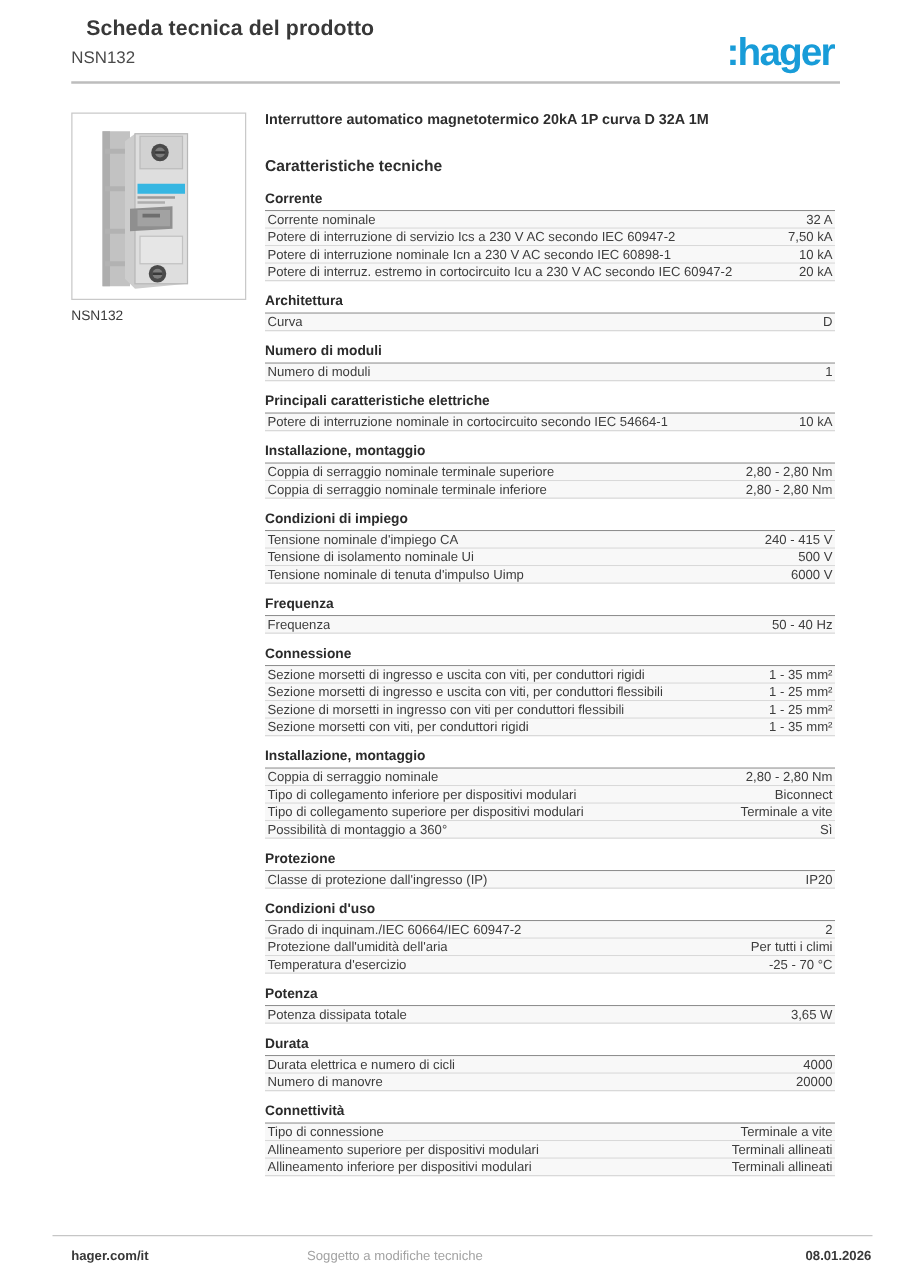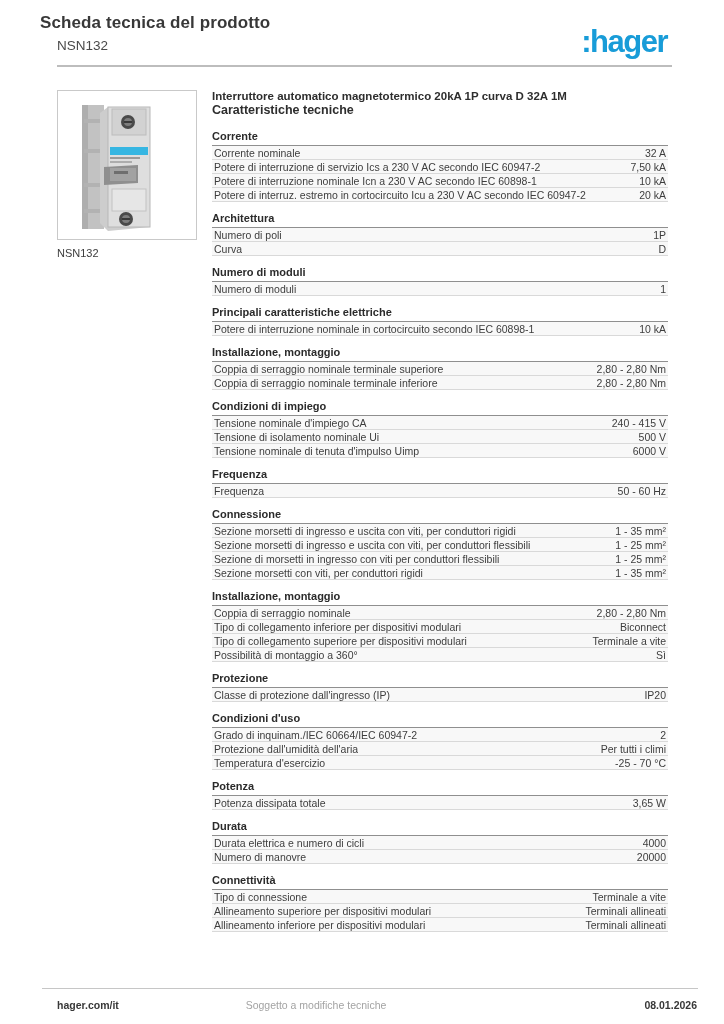--- a/index.html
+++ b/index.html
@@ -1,31 +1,31 @@
 <!DOCTYPE html>
 <html><head>
 <meta charset="utf-8">
 <style>
   html,body { margin:0; padding:0; }
   body {
     width:724px; height:1024px; position:relative; background:#ffffff;
     font-family:"Liberation Sans", sans-serif; color:#3c3c3c; overflow:hidden;
   }
   
-  .header-title { position:absolute; left:40px; top:13px; font-size:17px; font-weight:bold; color:#383838; letter-spacing:0.1px; }
+  .header-title { position:absolute; left:69px; top:13px; font-size:17px; font-weight:bold; color:#383838; letter-spacing:0.1px; }
   .header-sub   { position:absolute; left:57px; top:38px; font-size:13.5px; color:#4a4a4a; }
   .logo         { position:absolute; right:57px; top:24px; font-size:31px; font-weight:bold; color:#189cd8; letter-spacing:-1.5px; }
   .header-rule  { position:absolute; left:57px; top:65px; width:615px; height:2px; background:#bdbdbd; }
   
   .image-box { position:absolute; left:57px; top:90px; width:140px; height:150px; border:1px solid #c9c9c9; box-sizing:border-box; background:#fff; }
   .image-caption { position:absolute; left:57px; top:247px; font-size:11px; color:#3c3c3c; }
   
   .content { position:absolute; left:212px; top:90px; width:456px; }
   .product-title { font-size:11.5px; font-weight:bold; color:#2e2e2e; line-height:13px; }
-  .char-title { font-size:12.5px; font-weight:bold; color:#2e2e2e; }
+  .char-title { margin-top:23px; font-size:12.5px; font-weight:bold; color:#2e2e2e; }
   .sections { margin-top:13px; }
   .section { margin-top:10px; }
   .section-title { font-size:11px; font-weight:bold; color:#2b2b2b; padding-bottom:3px; border-bottom:1px solid #8f8f8f; }
   .row {
     display:flex; justify-content:space-between; align-items:center;
     height:13px; border-bottom:1px solid #d9d9d9; background:#f8f8f8;
     font-size:10.5px; color:#3d3d3d; padding:0 2px;
   }
   .row-label { white-space:nowrap; overflow:hidden; }
   .row-value { white-space:nowrap; text-align:right; }
@@ -99,44 +99,40 @@
     </div>
         <div class="row">
       <span class="row-label">Potere di interruz. estremo in cortocircuito Icu a 230 V AC secondo IEC 60947-2</span>
       <span class="row-value">20 kA</span>
     </div>
       </div>
 
   <div class="section">
     <div class="section-title">Architettura</div>
 
-  <div class="row">
-      <span class="row-label">Numero di poli</span>
-      <span class="row-value">1P</span>
-    </div>
         <div class="row">
       <span class="row-label">Curva</span>
       <span class="row-value">D</span>
     </div>
       </div>
 
   <div class="section">
     <div class="section-title">Numero di moduli</div>
 
   <div class="row">
       <span class="row-label">Numero di moduli</span>
       <span class="row-value">1</span>
     </div>
       </div>
 
   <div class="section">
     <div class="section-title">Principali caratteristiche elettriche</div>
 
   <div class="row">
-      <span class="row-label">Potere di interruzione nominale in cortocircuito secondo IEC 60898-1</span>
+      <span class="row-label">Potere di interruzione nominale in cortocircuito secondo IEC 54664-1</span>
       <span class="row-value">10 kA</span>
     </div>
       </div>
 
   <div class="section">
     <div class="section-title">Installazione, montaggio</div>
 
   <div class="row">
       <span class="row-label">Coppia di serraggio nominale terminale superiore</span>
       <span class="row-value">2,80 - 2,80 Nm</span>
@@ -162,21 +158,21 @@
       <span class="row-label">Tensione nominale di tenuta d'impulso Uimp</span>
       <span class="row-value">6000 V</span>
     </div>
       </div>
 
   <div class="section">
     <div class="section-title">Frequenza</div>
 
   <div class="row">
       <span class="row-label">Frequenza</span>
-      <span class="row-value">50 - 60 Hz</span>
+      <span class="row-value">50 - 40 Hz</span>
     </div>
       </div>
 
   <div class="section">
     <div class="section-title">Connessione</div>
 
   <div class="row">
       <span class="row-label">Sezione morsetti di ingresso e uscita con viti, per conduttori rigidi</span>
       <span class="row-value">1 - 35 mm²</span>
     </div>

